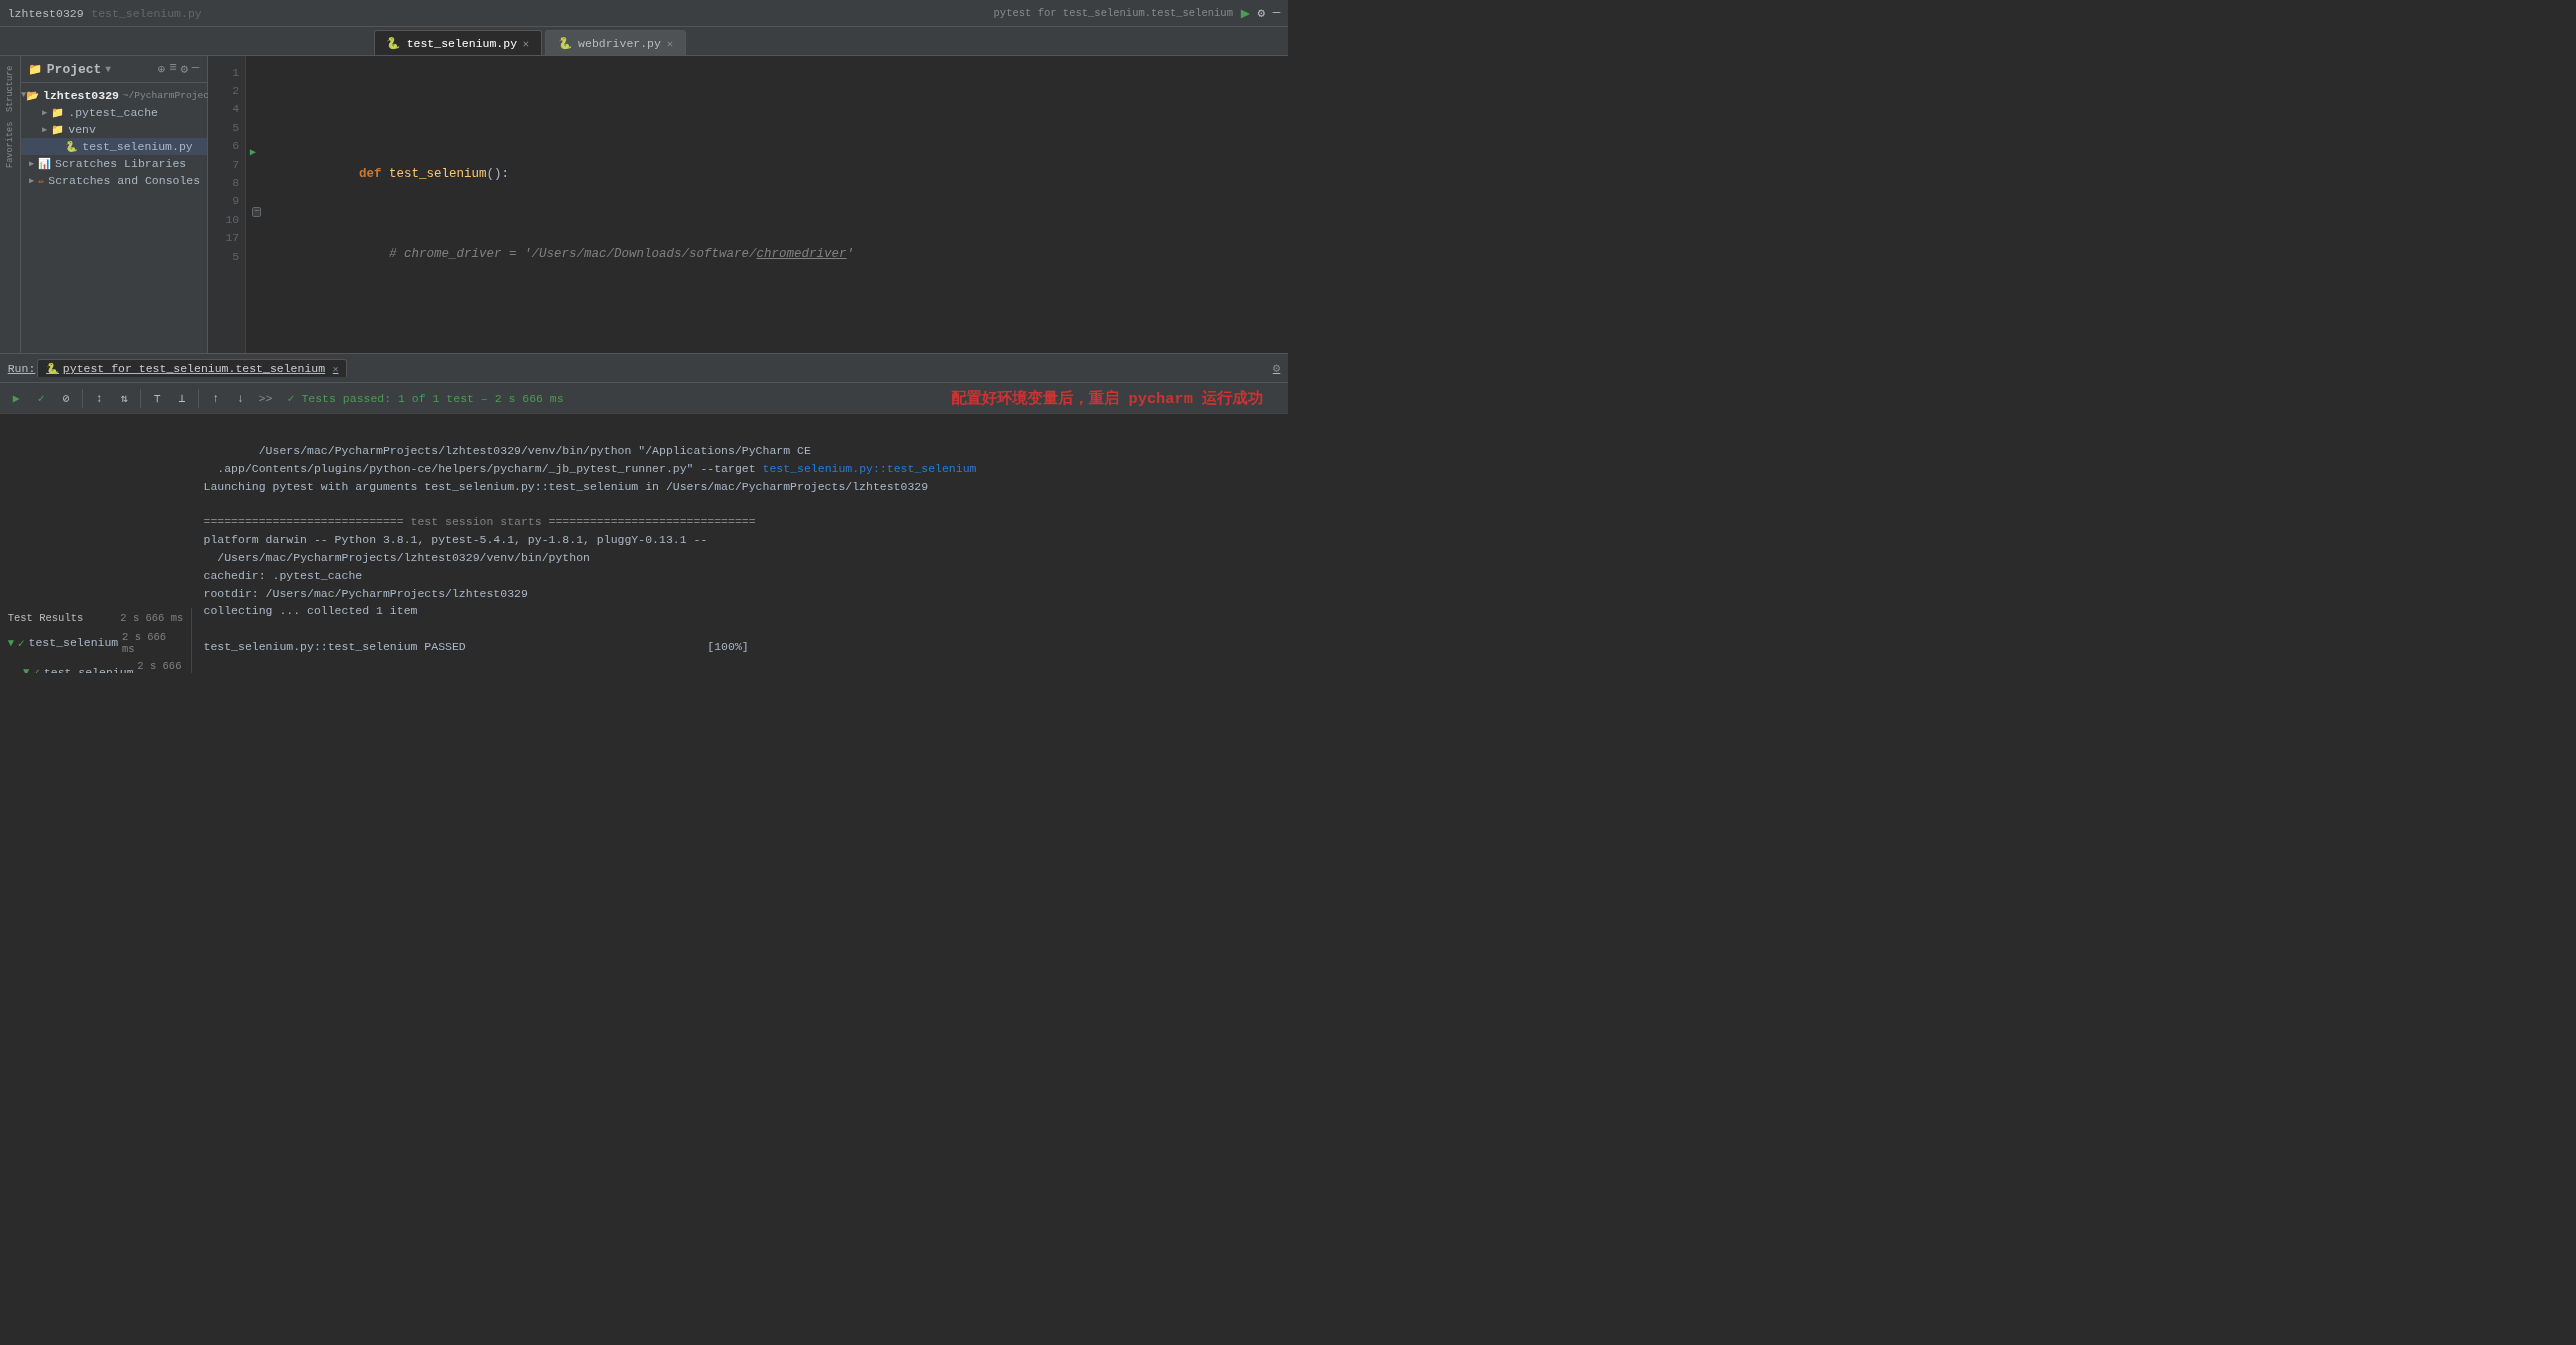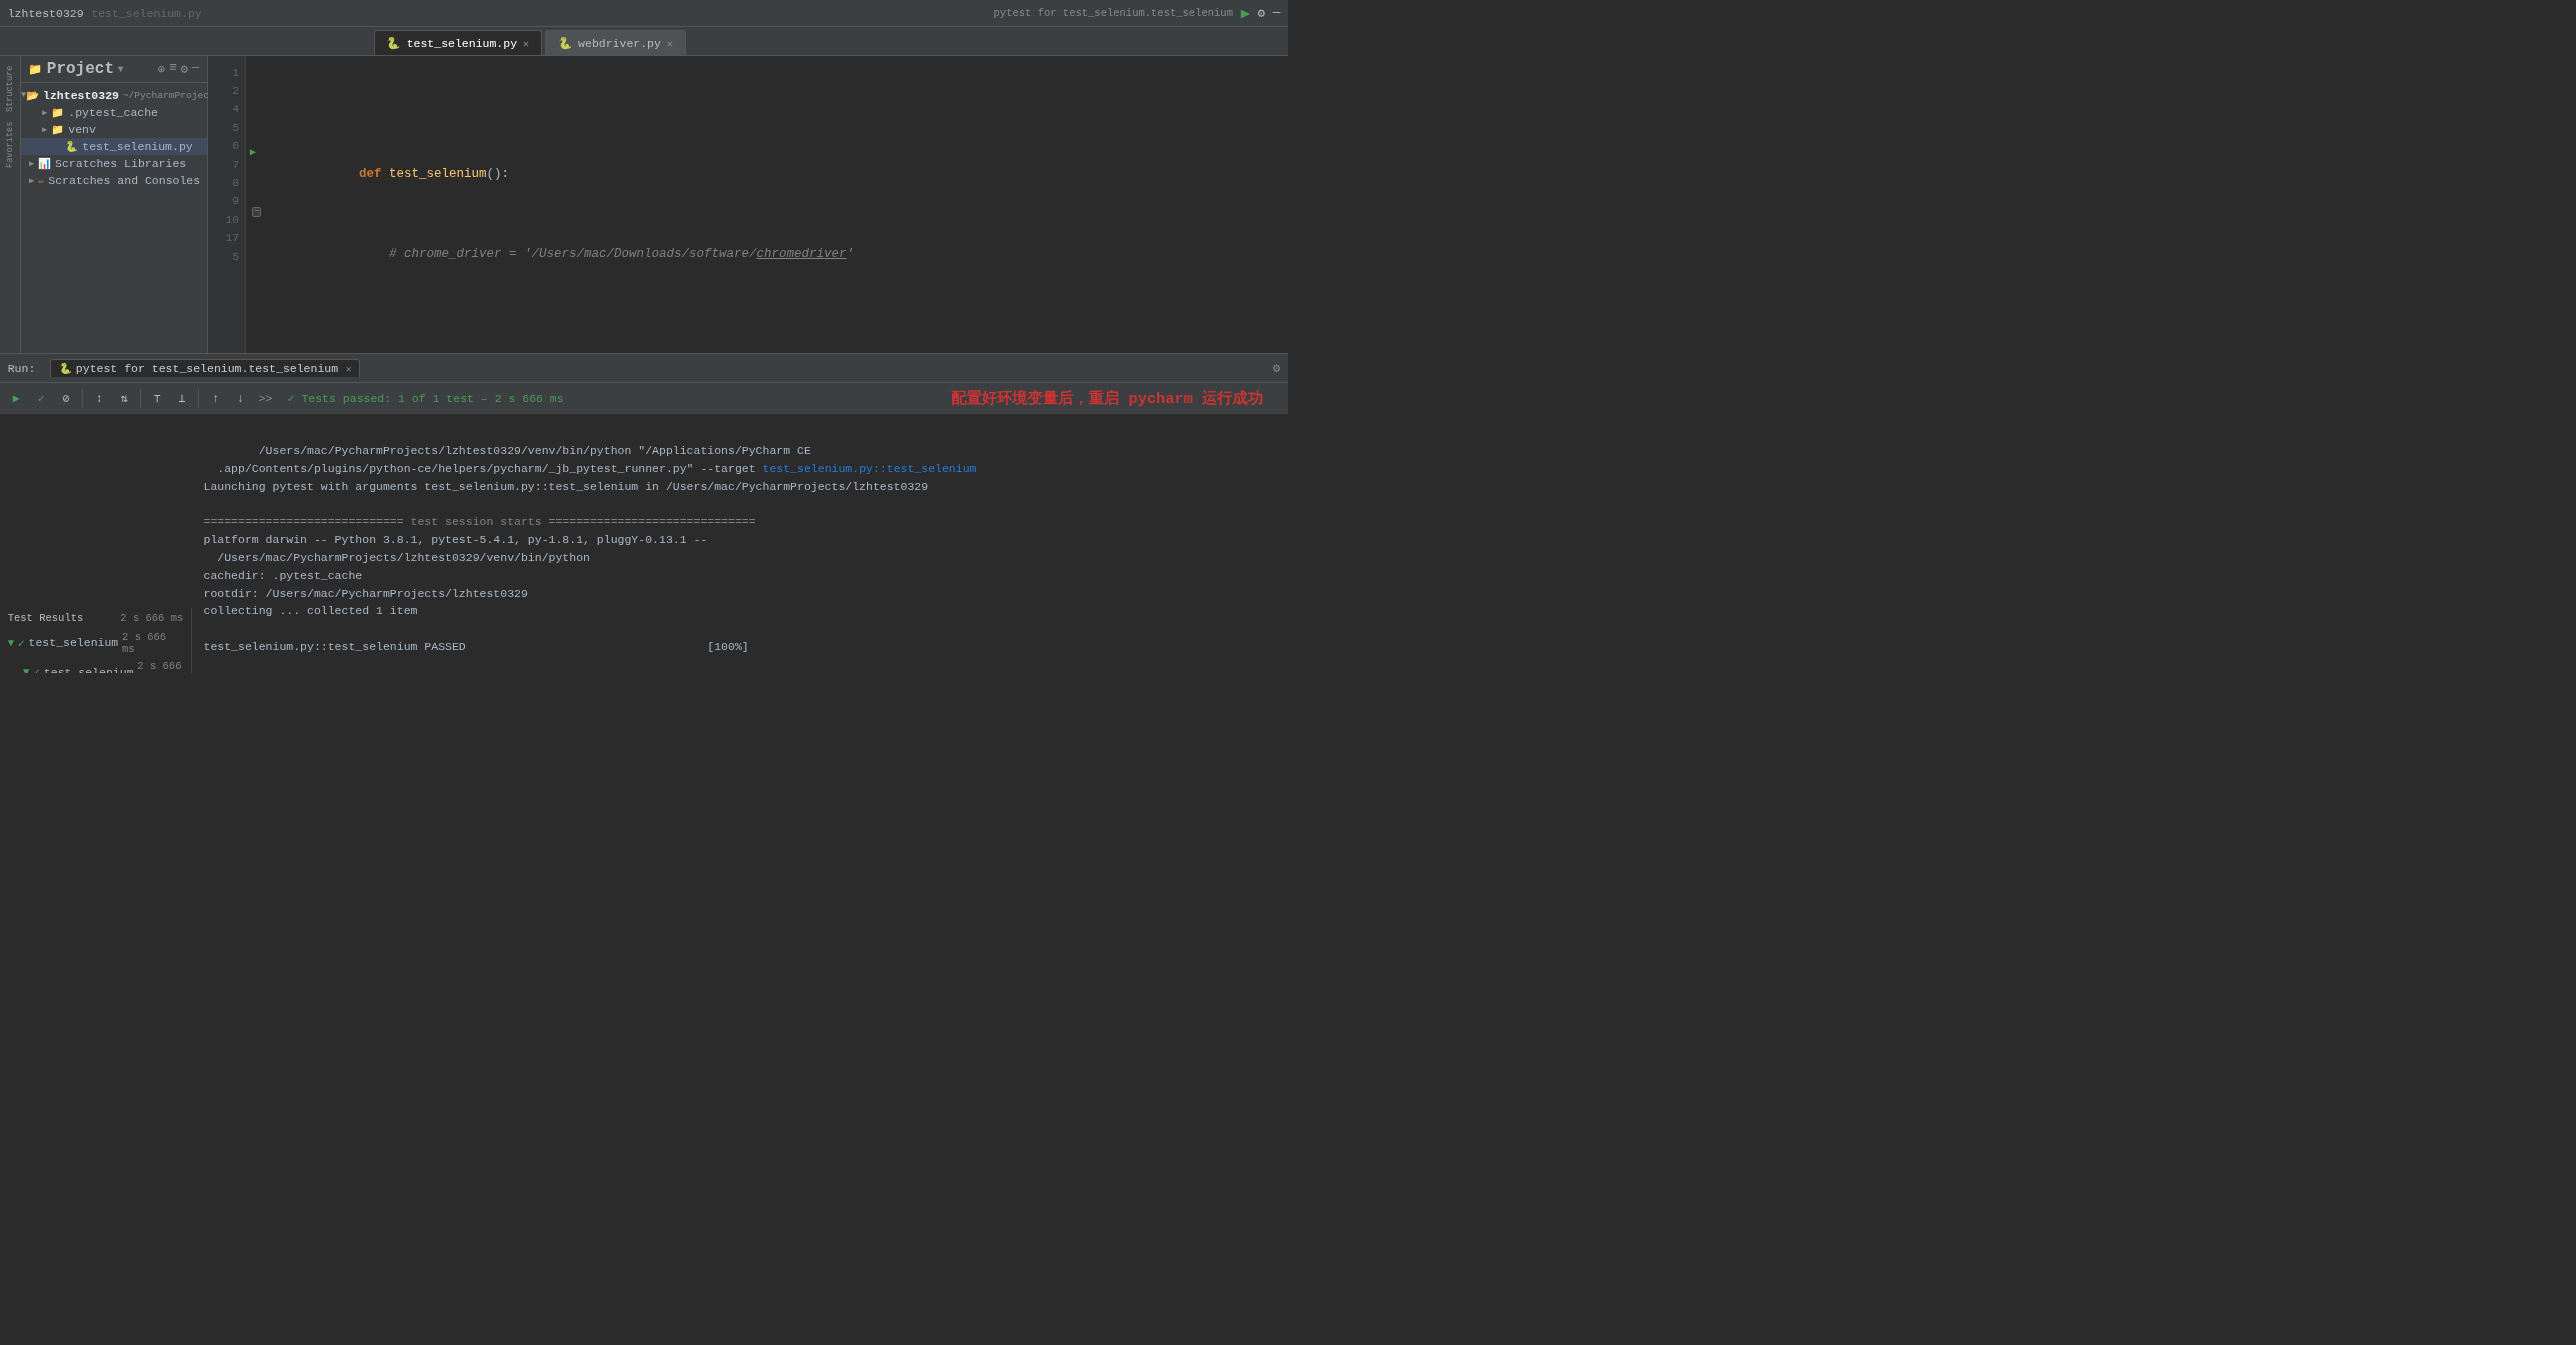--- a/index.html
+++ b/index.html
@@ -53,21 +53,21 @@
     .sidebar-header {
       display: flex;
       align-items: center;
       justify-content: space-between;
       padding: 3.8px 7.7px;
       background: #3c3f41;
       border-bottom: 1px solid #555;
       height: 27px;
     }
     .sidebar-header-title {
-      font-size: 16px;
+      font-size: 13px;
       color: #bbb;
       font-weight: bold;
     }
     .sidebar-icons {
       display: flex;
       gap: 3.8px;
     }
     .sidebar-tree {
       padding: 3.8px 0;
       flex: 1;
@@ -149,21 +149,22 @@
       display: flex;
       flex-direction: column;
     }
     .run-header {
       display: flex;
       align-items: center;
       height: 29px;
       background: #3c3f41;
       border-bottom: 1px solid #555;
       padding: 0 7.7px;
-      gap: 15px;
+      gap: 2px;
+      text-decoration: underline;
     }
     .run-label {
       font-size: 11.5px;
       color: #bbb;
     }
     .run-tab {
       display: flex;
       align-items: center;
       font-size: 11.5px;
       color: #ccc;

